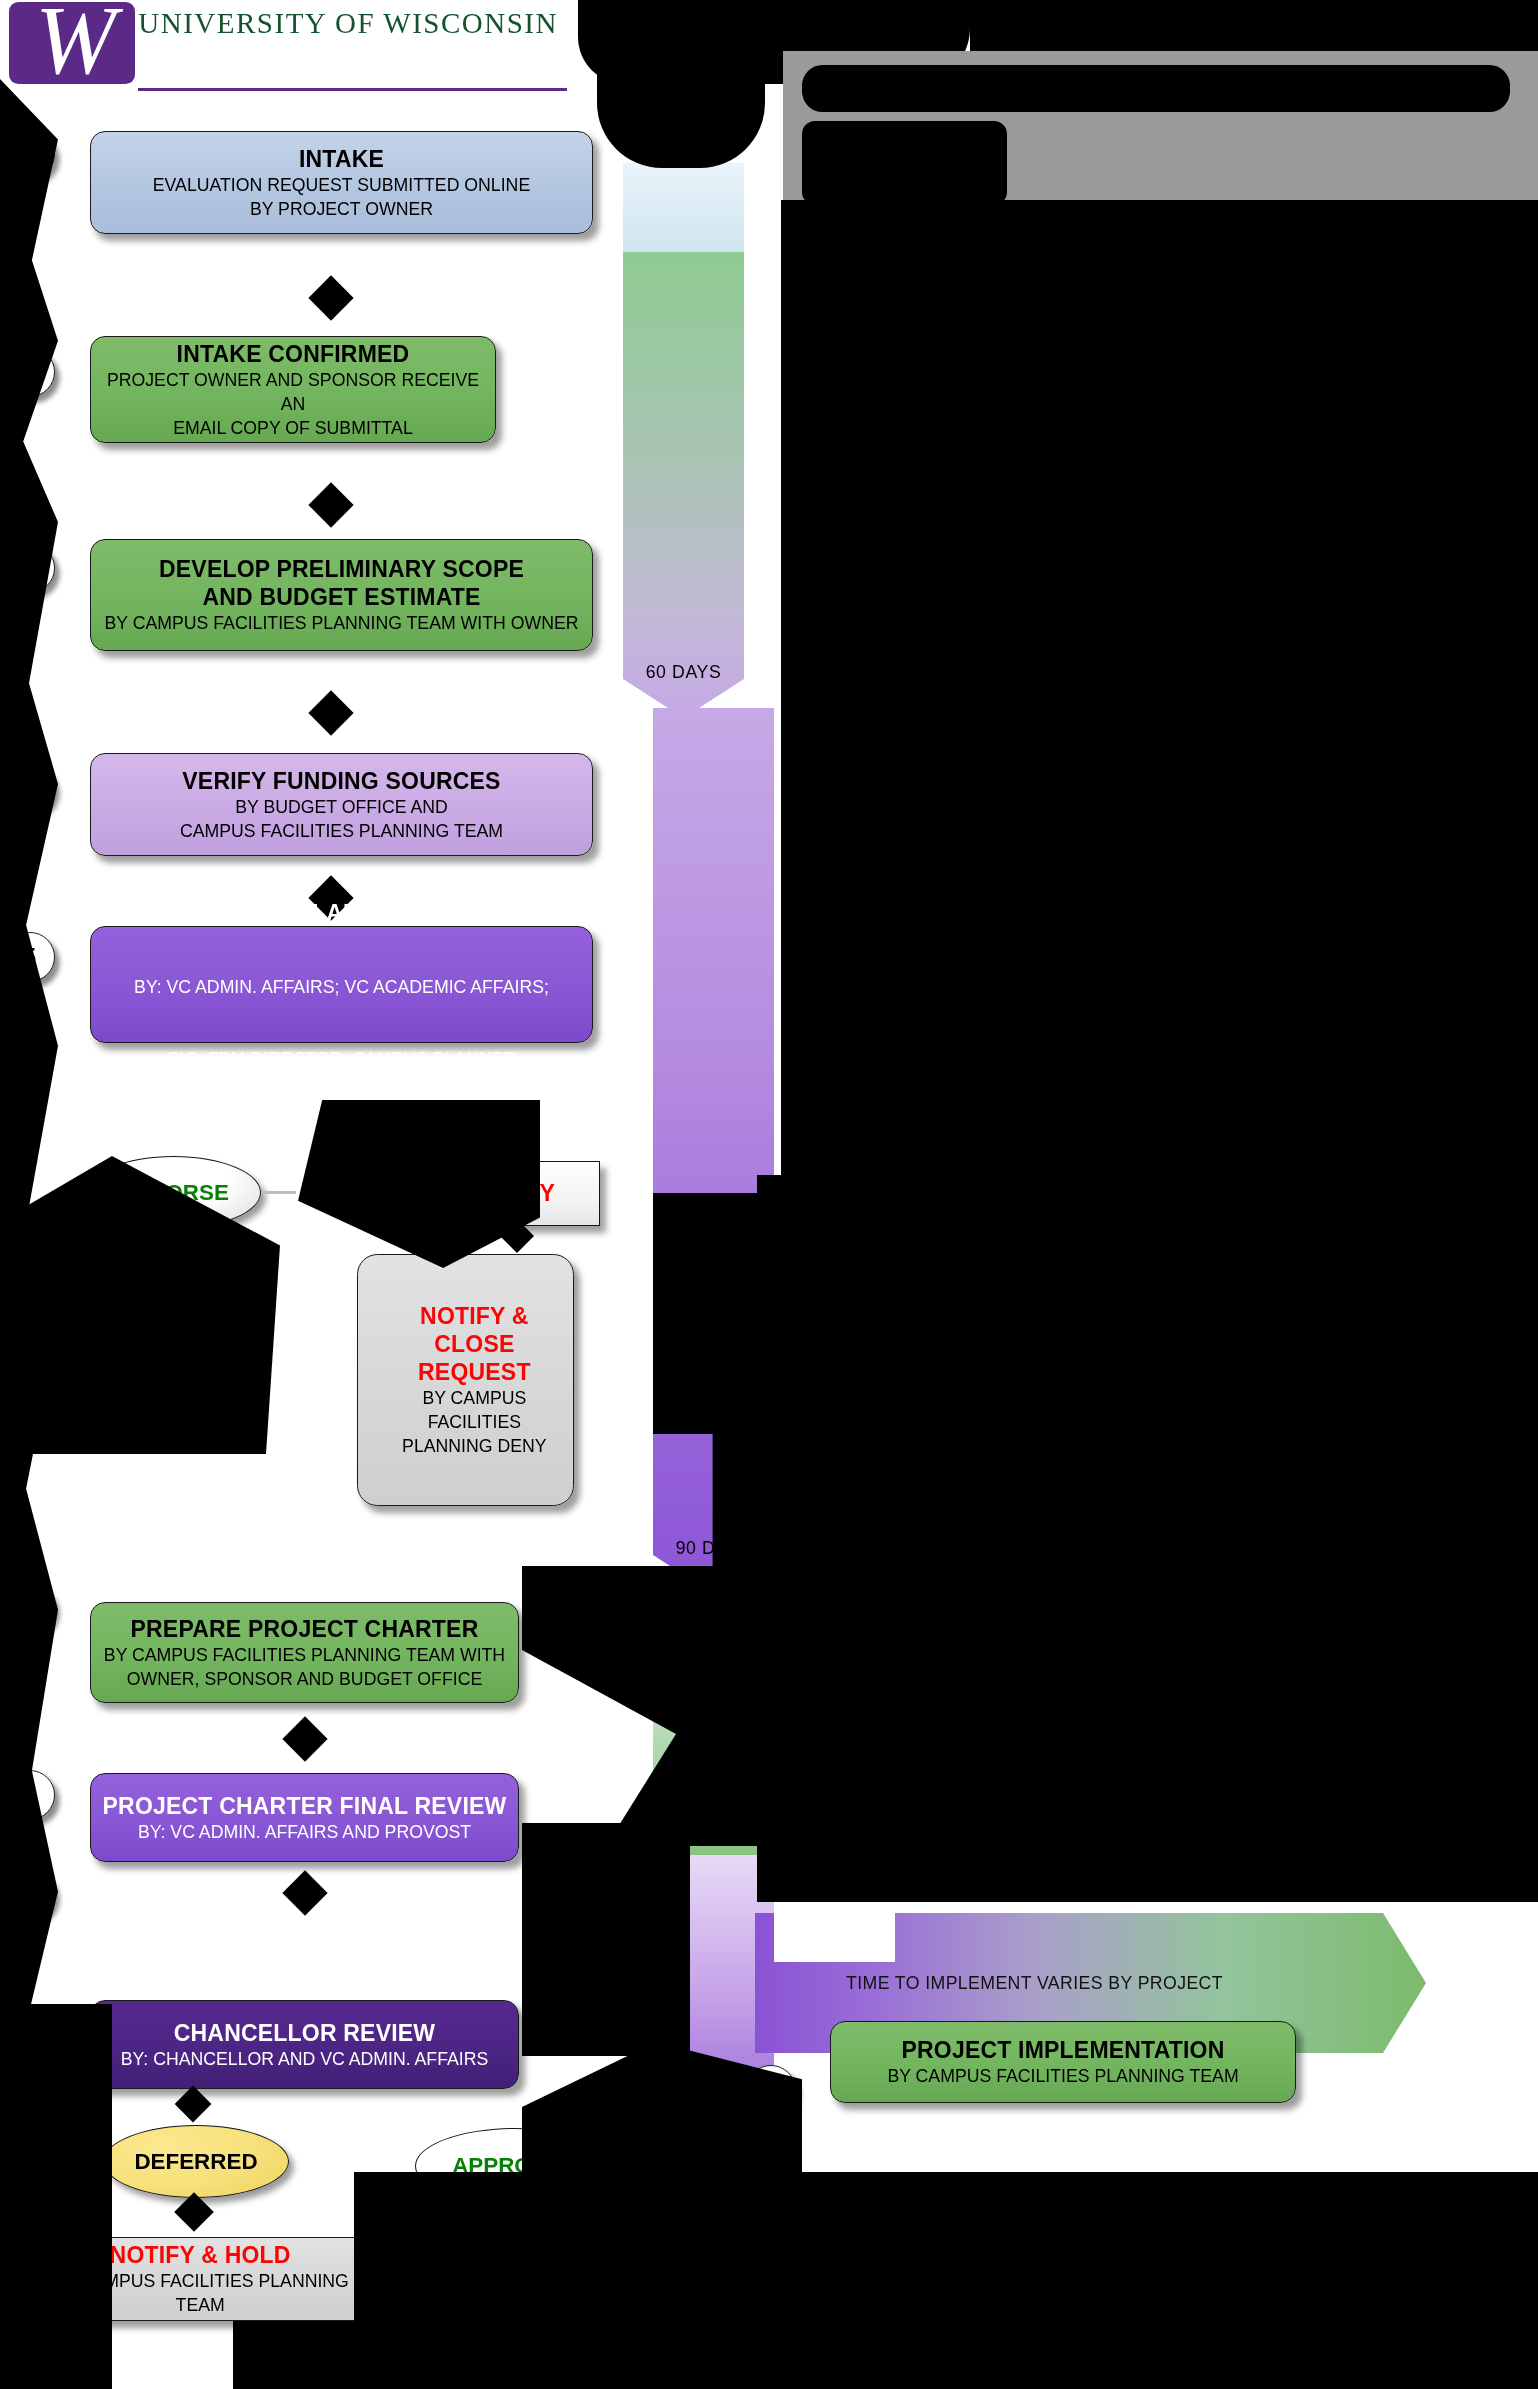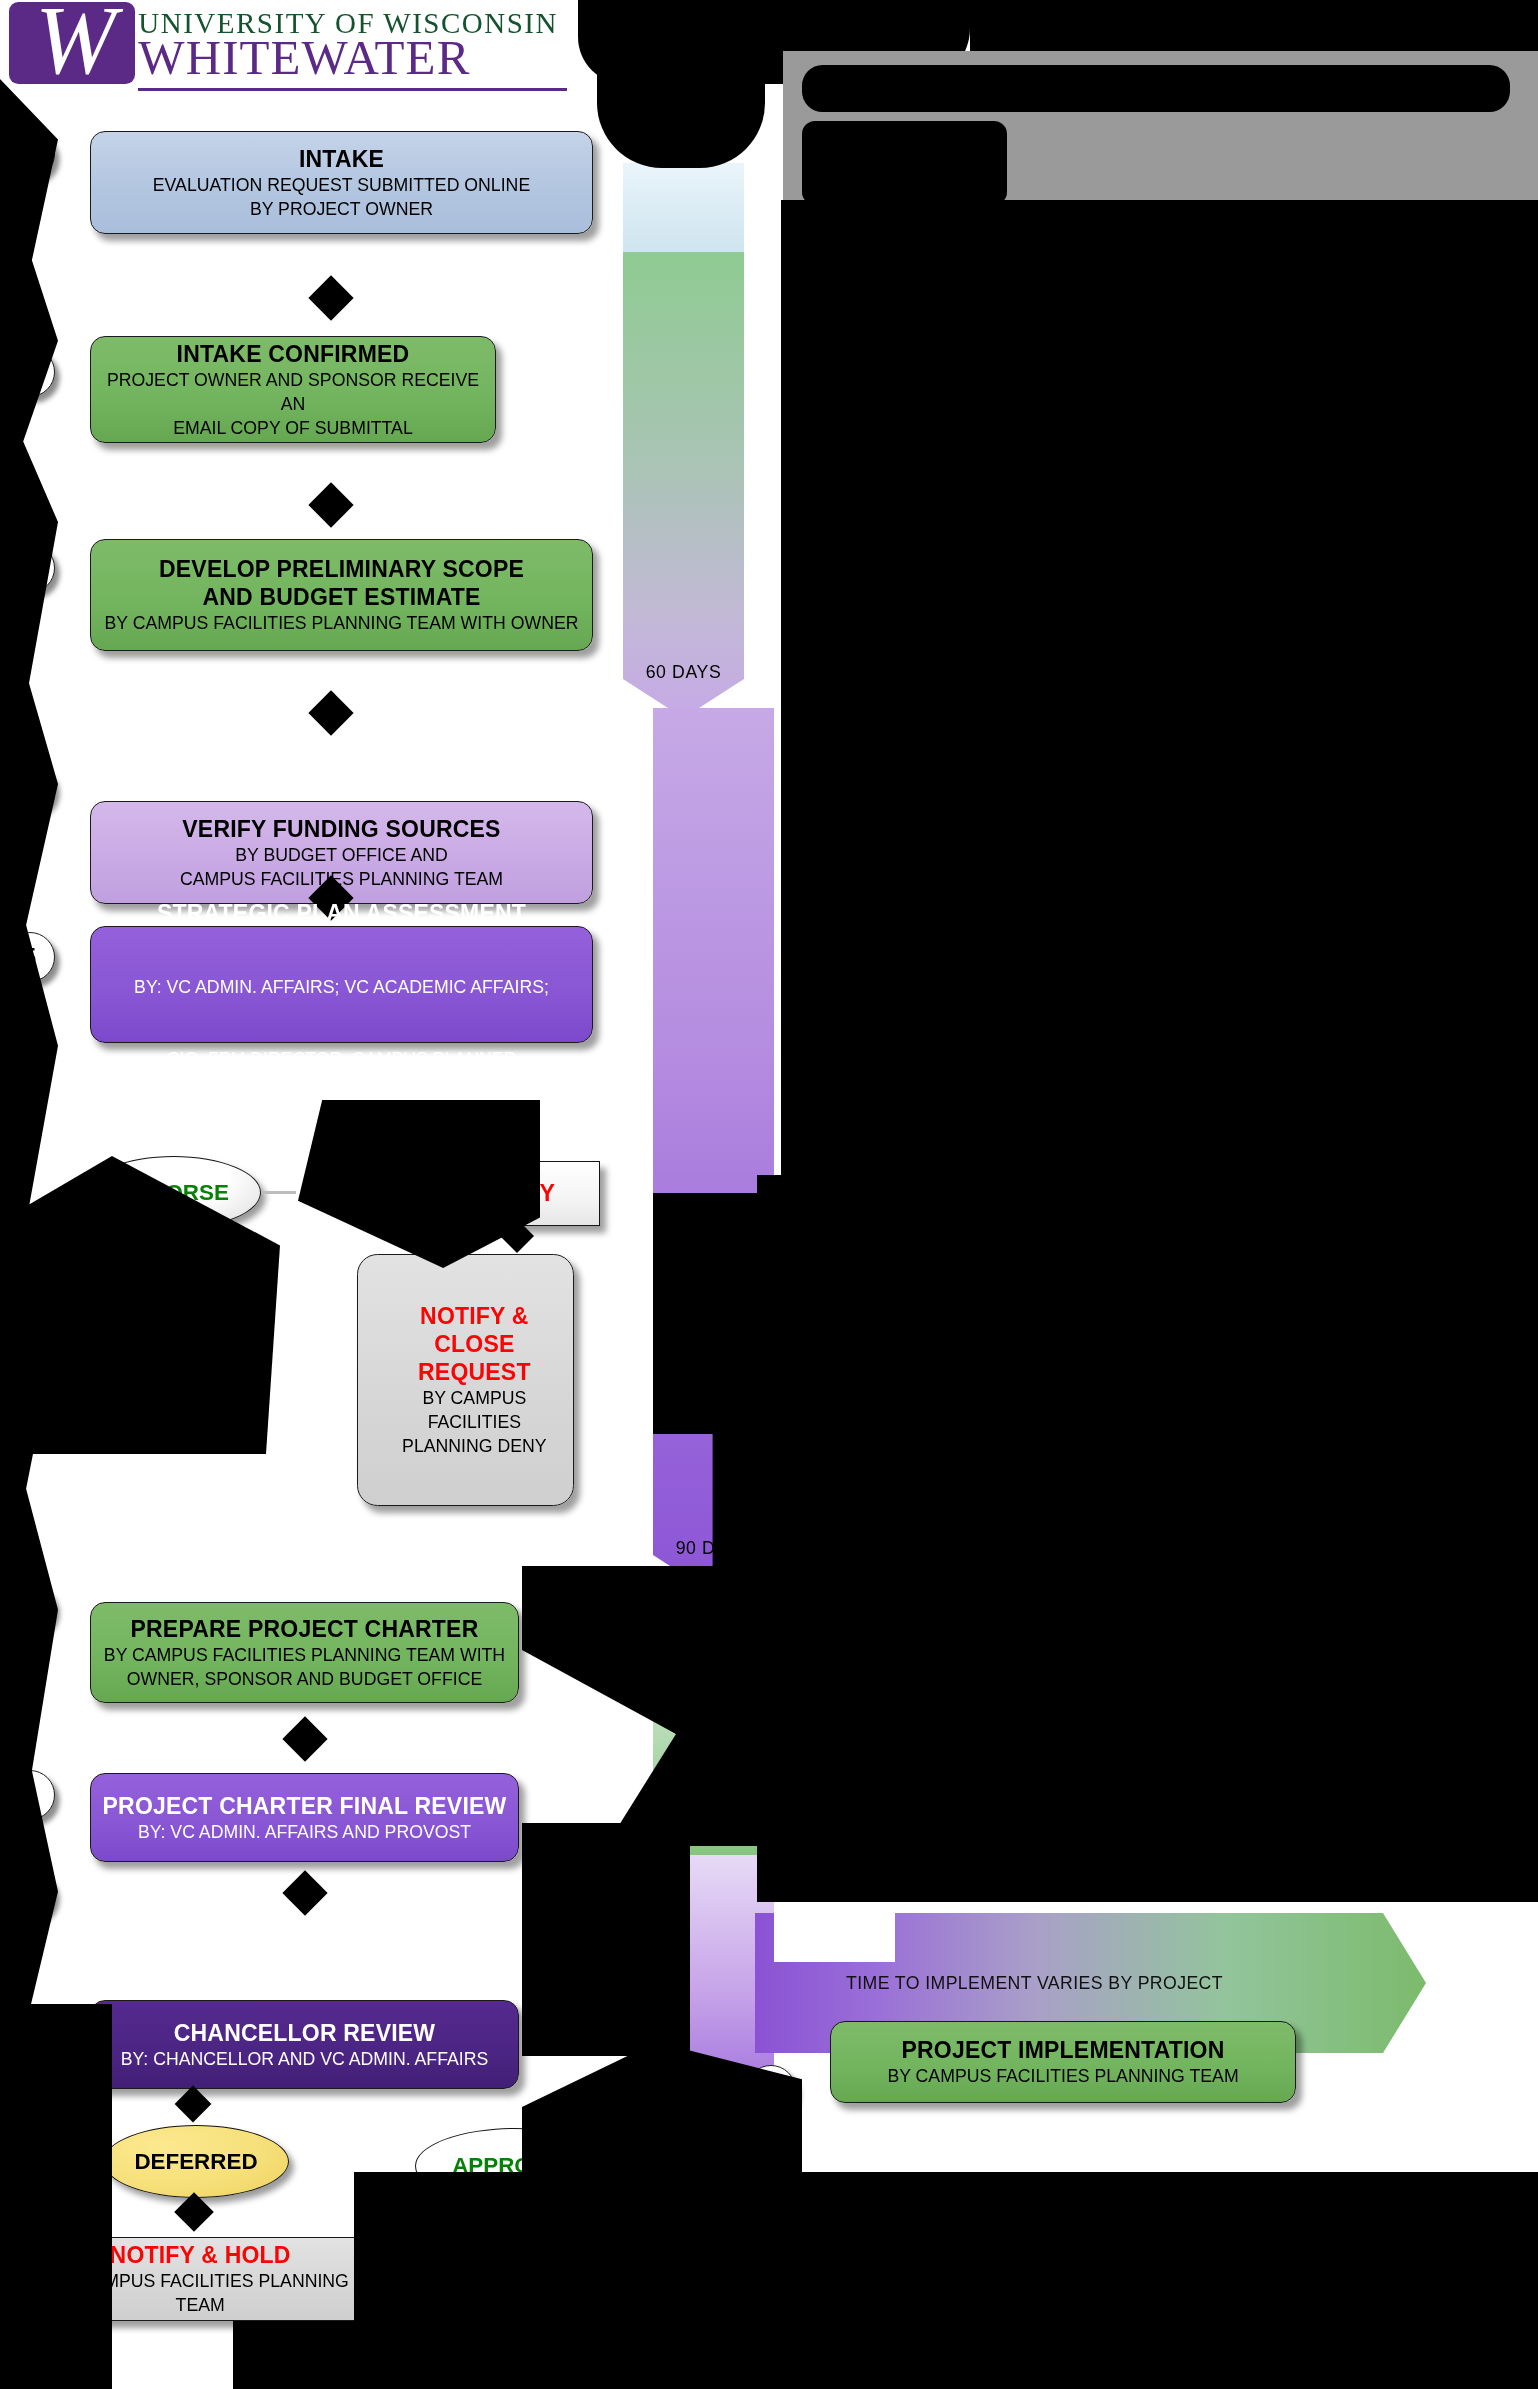--- a/index.html
+++ b/index.html
@@ -25,21 +25,21 @@
 
   
   .pbox{position:absolute;border:1.9px solid #1a1a1a;border-radius:15px;
         box-sizing:border-box;box-shadow:5.6px 6.5px 6.5px rgba(0,0,0,.38);
         display:flex;flex-direction:column;align-items:center;justify-content:center;
         text-align:center;padding:5.6px 9.3px;}
   .pbox .t{font-weight:bold;font-size:23px;line-height:28px;letter-spacing:0.2px;}
   .pbox .s{font-size:17.7px;line-height:24px;}
   .c-blue{background:linear-gradient(180deg,#c4d3e8 0%,#b3c6e0 55%,#a9bedb 100%);color:#000;}
   .c-green{background:linear-gradient(180deg,#7ebb69 0%,#72b45d 60%,#66a851 100%);color:#000;}
-  .c-lpurple{background:linear-gradient(180deg,#d4b8ea 0%,#c9a9e4 60%,#c09fdf 100%);color:#000;margin-top:48px;}
+  .c-lpurple{background:linear-gradient(180deg,#d4b8ea 0%,#c9a9e4 60%,#c09fdf 100%);color:#000;}
   .c-purple{background:linear-gradient(180deg,#9560db 0%,#8856d4 60%,#7c49cc 100%);color:#fff;}
   .c-dpurple{background:linear-gradient(180deg,#55298f 0%,#4b2583 60%,#421f76 100%);color:#fff;}
   .c-gray{background:linear-gradient(180deg,#e2e2e2 0%,#d6d6d6 60%,#cfcfcf 100%);color:#000;padding-left:27px;}
 
   
   .stepnum{position:absolute;width:50px;height:50px;border-radius:50%;
         background:#ffffff;border:1.9px solid #202020;
         box-shadow:4.7px 5.6px 5.6px rgba(0,0,0,.45);
         display:flex;align-items:center;justify-content:center;
         font-size:23px;font-weight:bold;color:#000;box-sizing:border-box;}
@@ -86,21 +86,20 @@
   .hline{position:absolute;height:2.8px;background:#bdbdbd;}
 </style>
 </head>
 <body>
 
 <div id="logo">
   <div class="logo-w">
     <div class="logo-w-glyph">W</div>
   </div>
   <div class="logo-line1">UNIVERSITY OF WISCONSIN</div>
-  <div class="logo-line2">WHITEWATER</div>
   <div class="logo-rule"></div>
 </div>
 
 <div class="chev chev-1" style="left:623px;top:163px;width:121px;height:289px;">
   <span>DAY 1</span>
 </div>
 <div class="chev chev-2" style="left:623px;top:252px;width:121px;height:466px;">
   <span>60 DAYS</span>
 </div>
 <div class="chev chev-3" style="left:653px;top:708px;width:121px;height:886px;">

